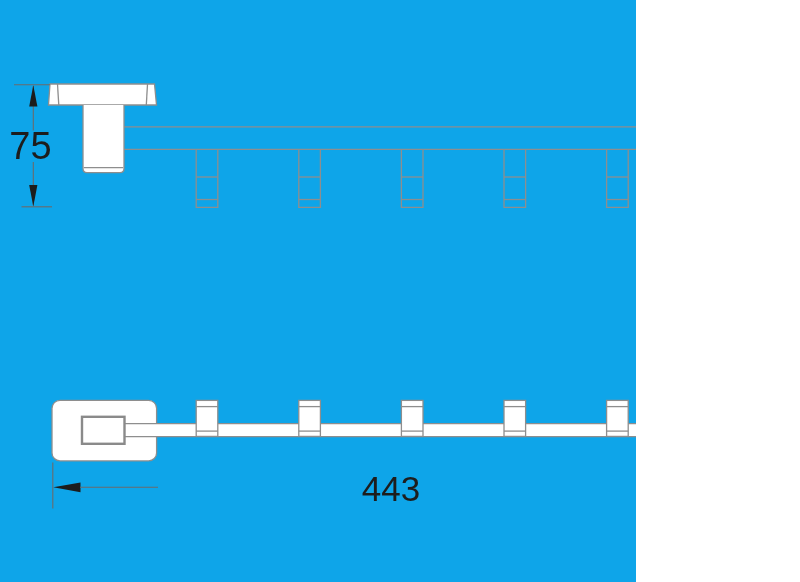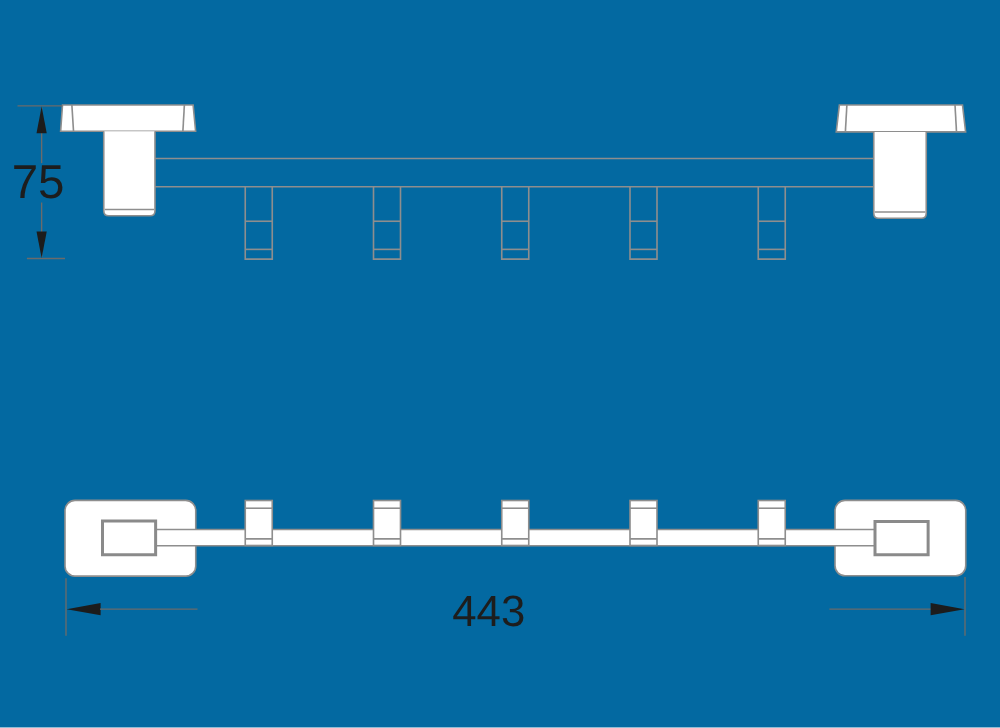--- a/index.html
+++ b/index.html
@@ -1,19 +1,19 @@
 <!DOCTYPE html>
 <html><head>
 <meta charset="utf-8">
 <style>
   html,body{margin:0;padding:0;background:#ffffff;}
   .canvas{
     position:relative;
-    width:800px;height:582px;
-    background:#0369a1;
+    width:636px;height:582px;
+    background:#0ea5e9;
     font-family:"Liberation Sans", sans-serif;
     overflow:hidden;
   }
   svg{display:block;}
   .geo{stroke:#8e8e8e;stroke-width:1.3;fill:none;}
   .geo-thick{stroke:#8a8a8a;stroke-width:2.4;fill:#ffffff;}
   .fillwhite{fill:#ffffff;stroke:#8e8e8e;stroke-width:1.3;}
   .dim{stroke:#6b6b6b;stroke-width:1.1;fill:none;}
   .arrow{fill:#1c1c1c;stroke:none;}
   .dimtext{fill:#1d1d1d;font-family:"Liberation Sans", sans-serif;}

